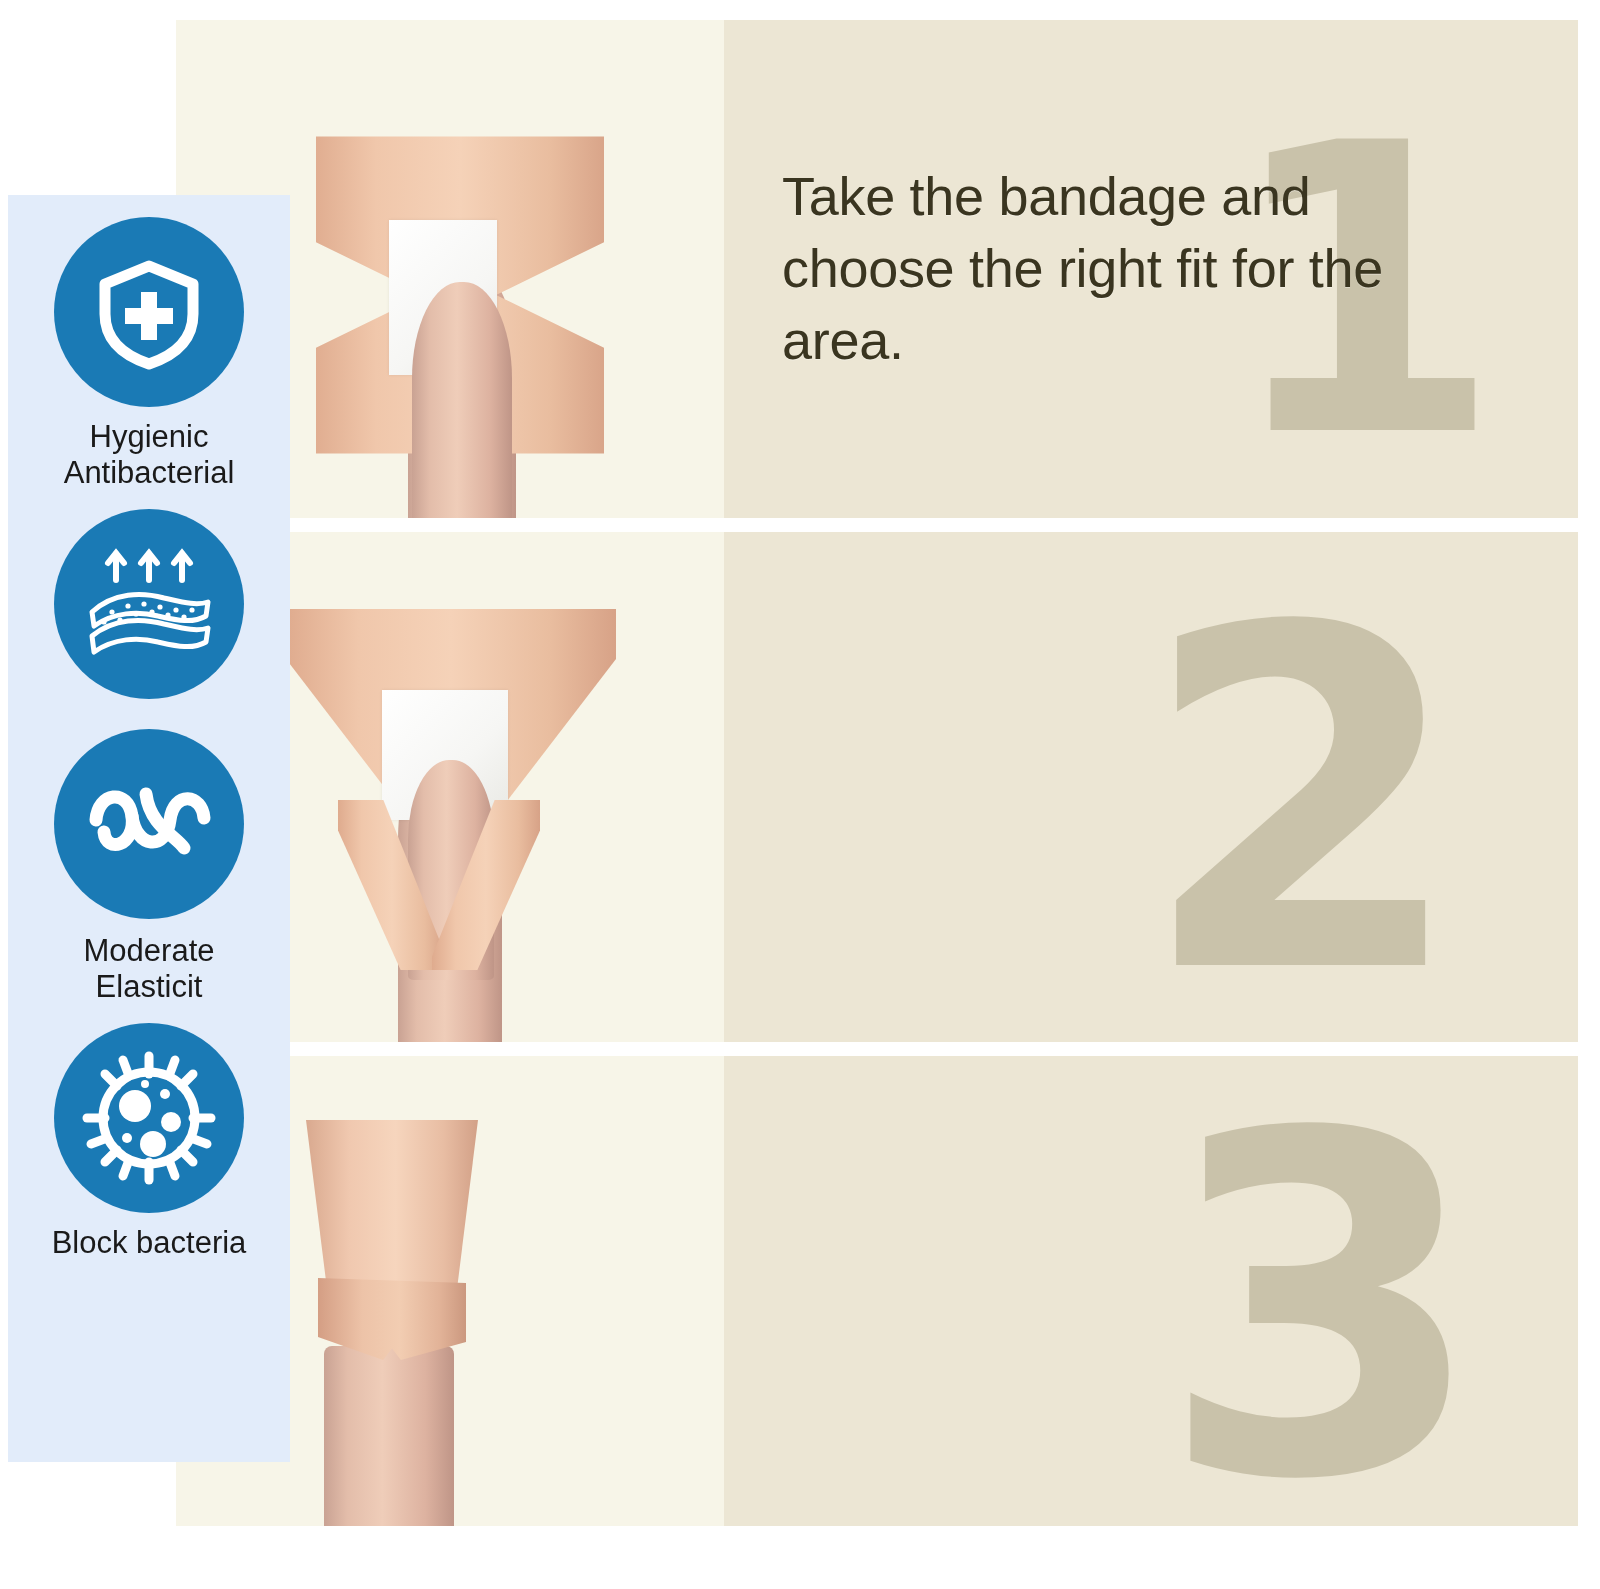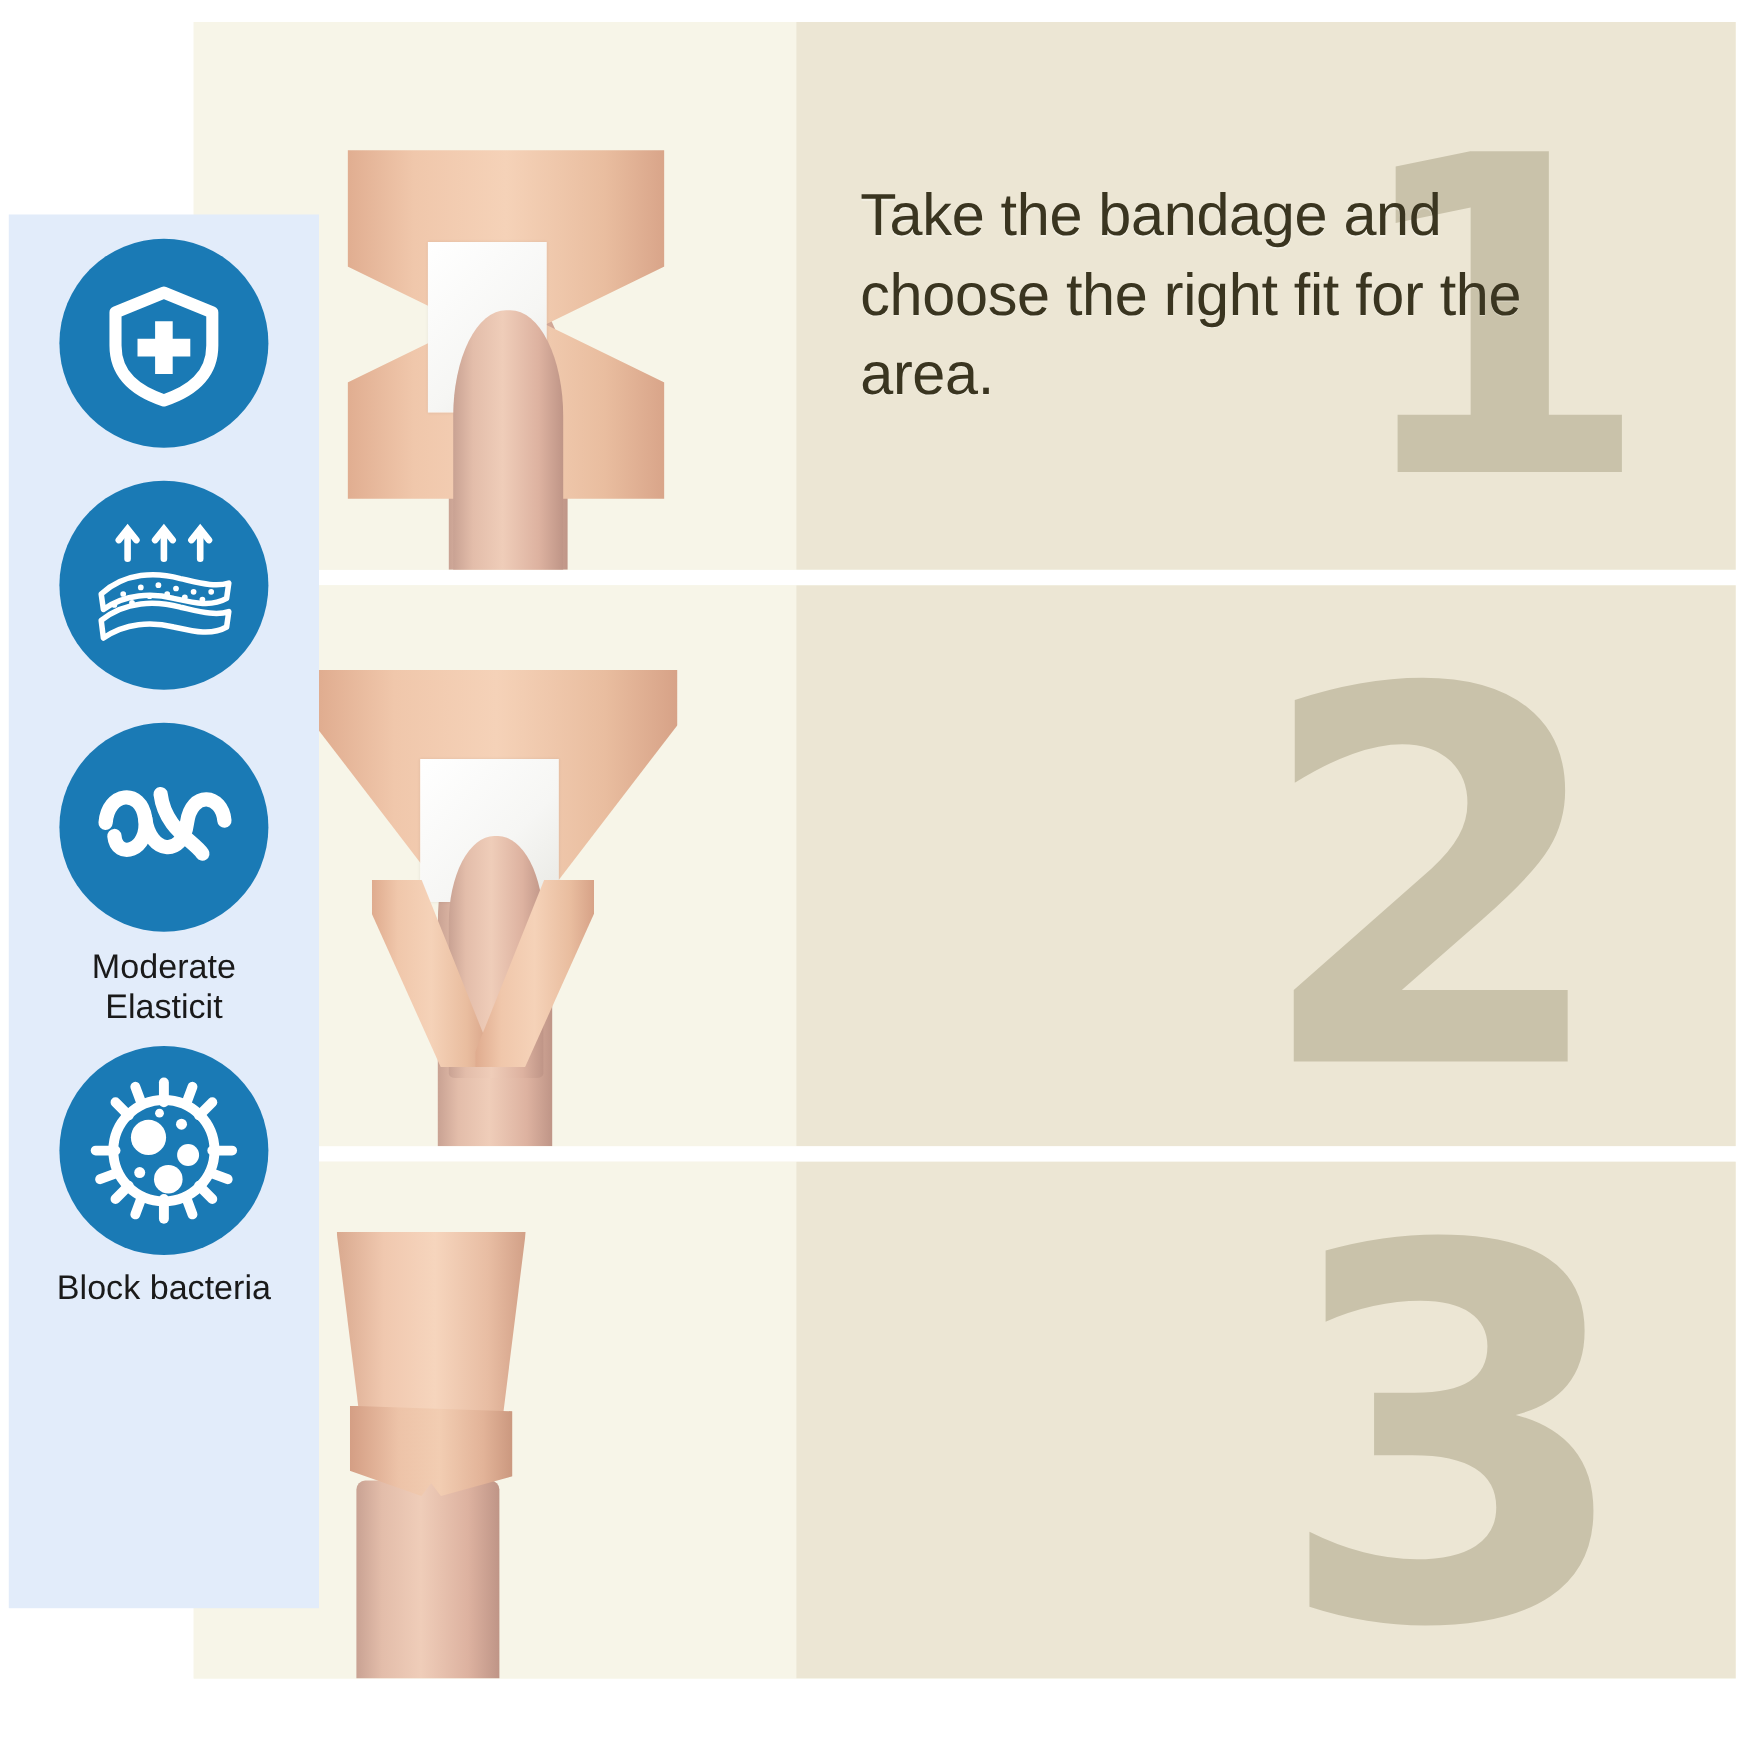--- a/index.html
+++ b/index.html
@@ -215,20 +215,22 @@
 
   <div id="feature-sidebar">
 
     <div class="feature" id="feature-1">
       <div class="feature-icon">
         <svg width="120" height="120" viewBox="0 0 120 120">
           <path d="M60 14 L104 32 L104 62 C104 90 84 104 60 112 C36 104 16 90 16 62 L16 32 Z" fill="none" stroke="#ffffff" stroke-width="11" stroke-linejoin="round"></path>
           <path d="M52 40 h16 v16 h16 v16 h-16 v16 h-16 v-16 h-16 v-16 h16 z" fill="#ffffff"></path>
         </svg>
       </div>
+      <div class="feature-label">Hygienic
+Antibacterial</div>
     </div>
 
     <div class="feature" id="feature-2">
       <div class="feature-icon">
         <svg width="130" height="120" viewBox="0 0 130 120">
           <g stroke="#ffffff" stroke-width="6" fill="none" stroke-linecap="round">
             <line x1="32" y1="36" x2="32" y2="10"></line>
               <polyline points="24,19 32,9 40,19"></polyline>
             <line x1="65" y1="36" x2="65" y2="10"></line>
               <polyline points="57,19 65,9 73,19"></polyline>

